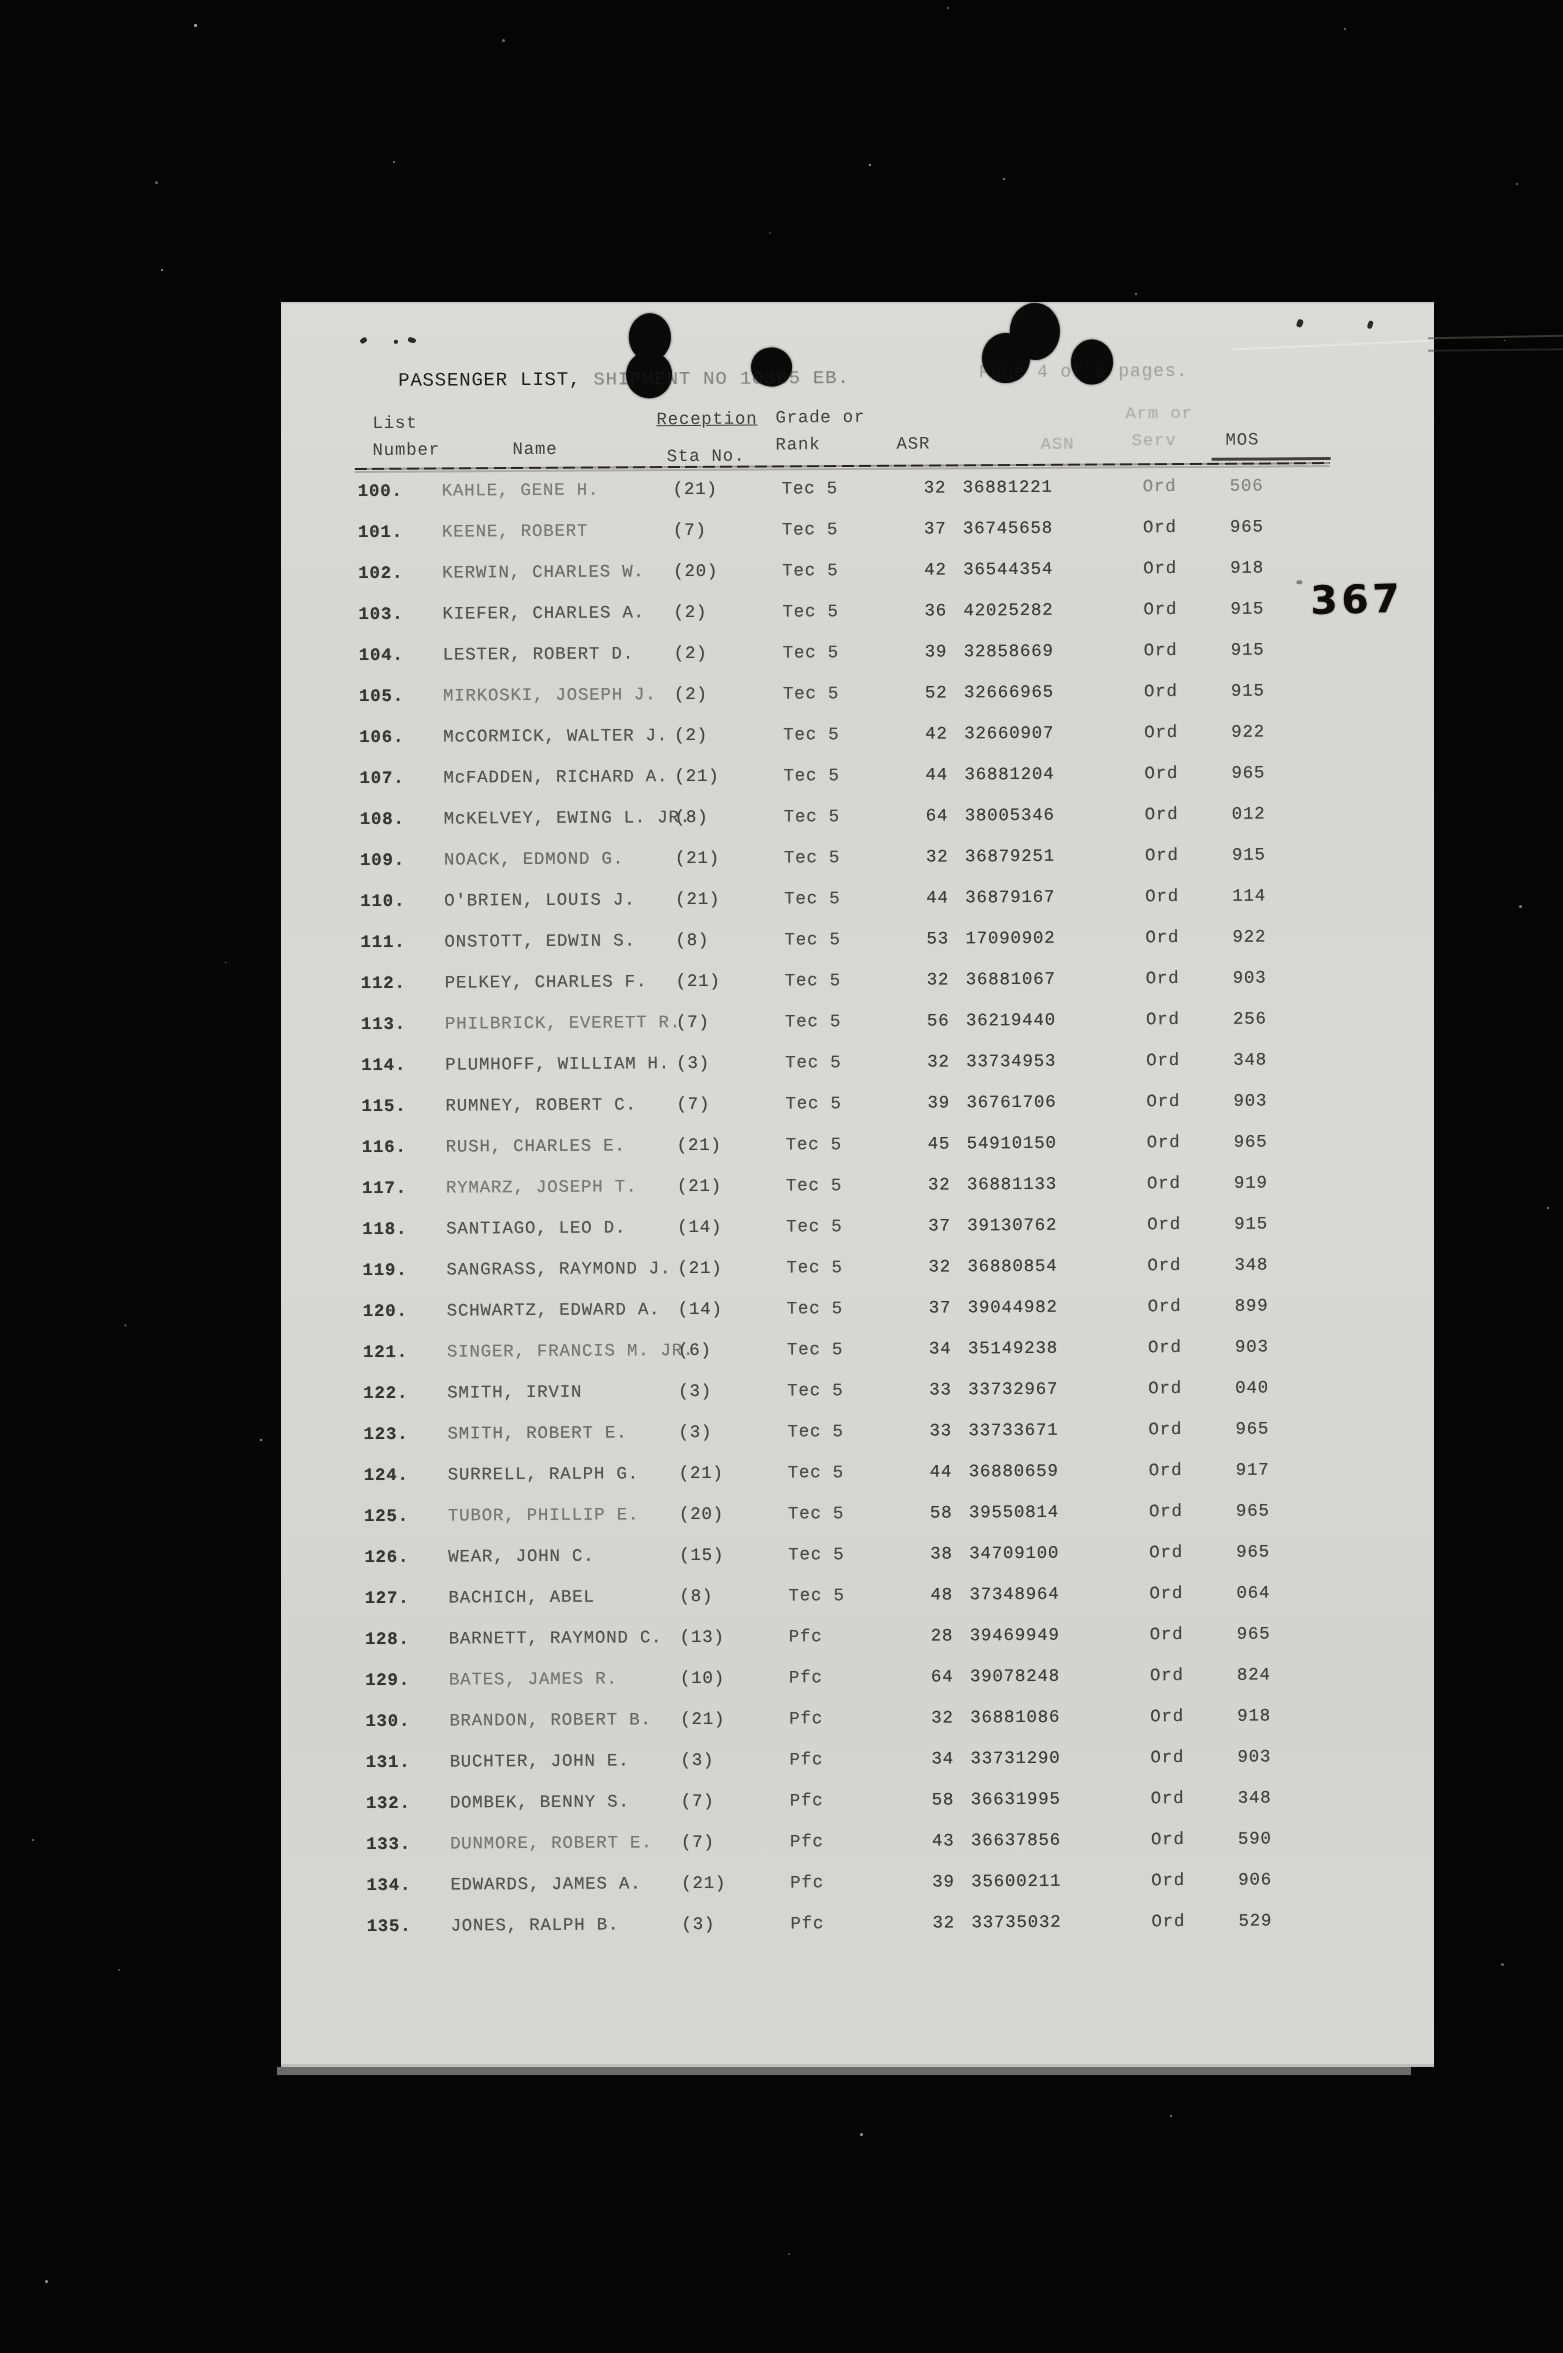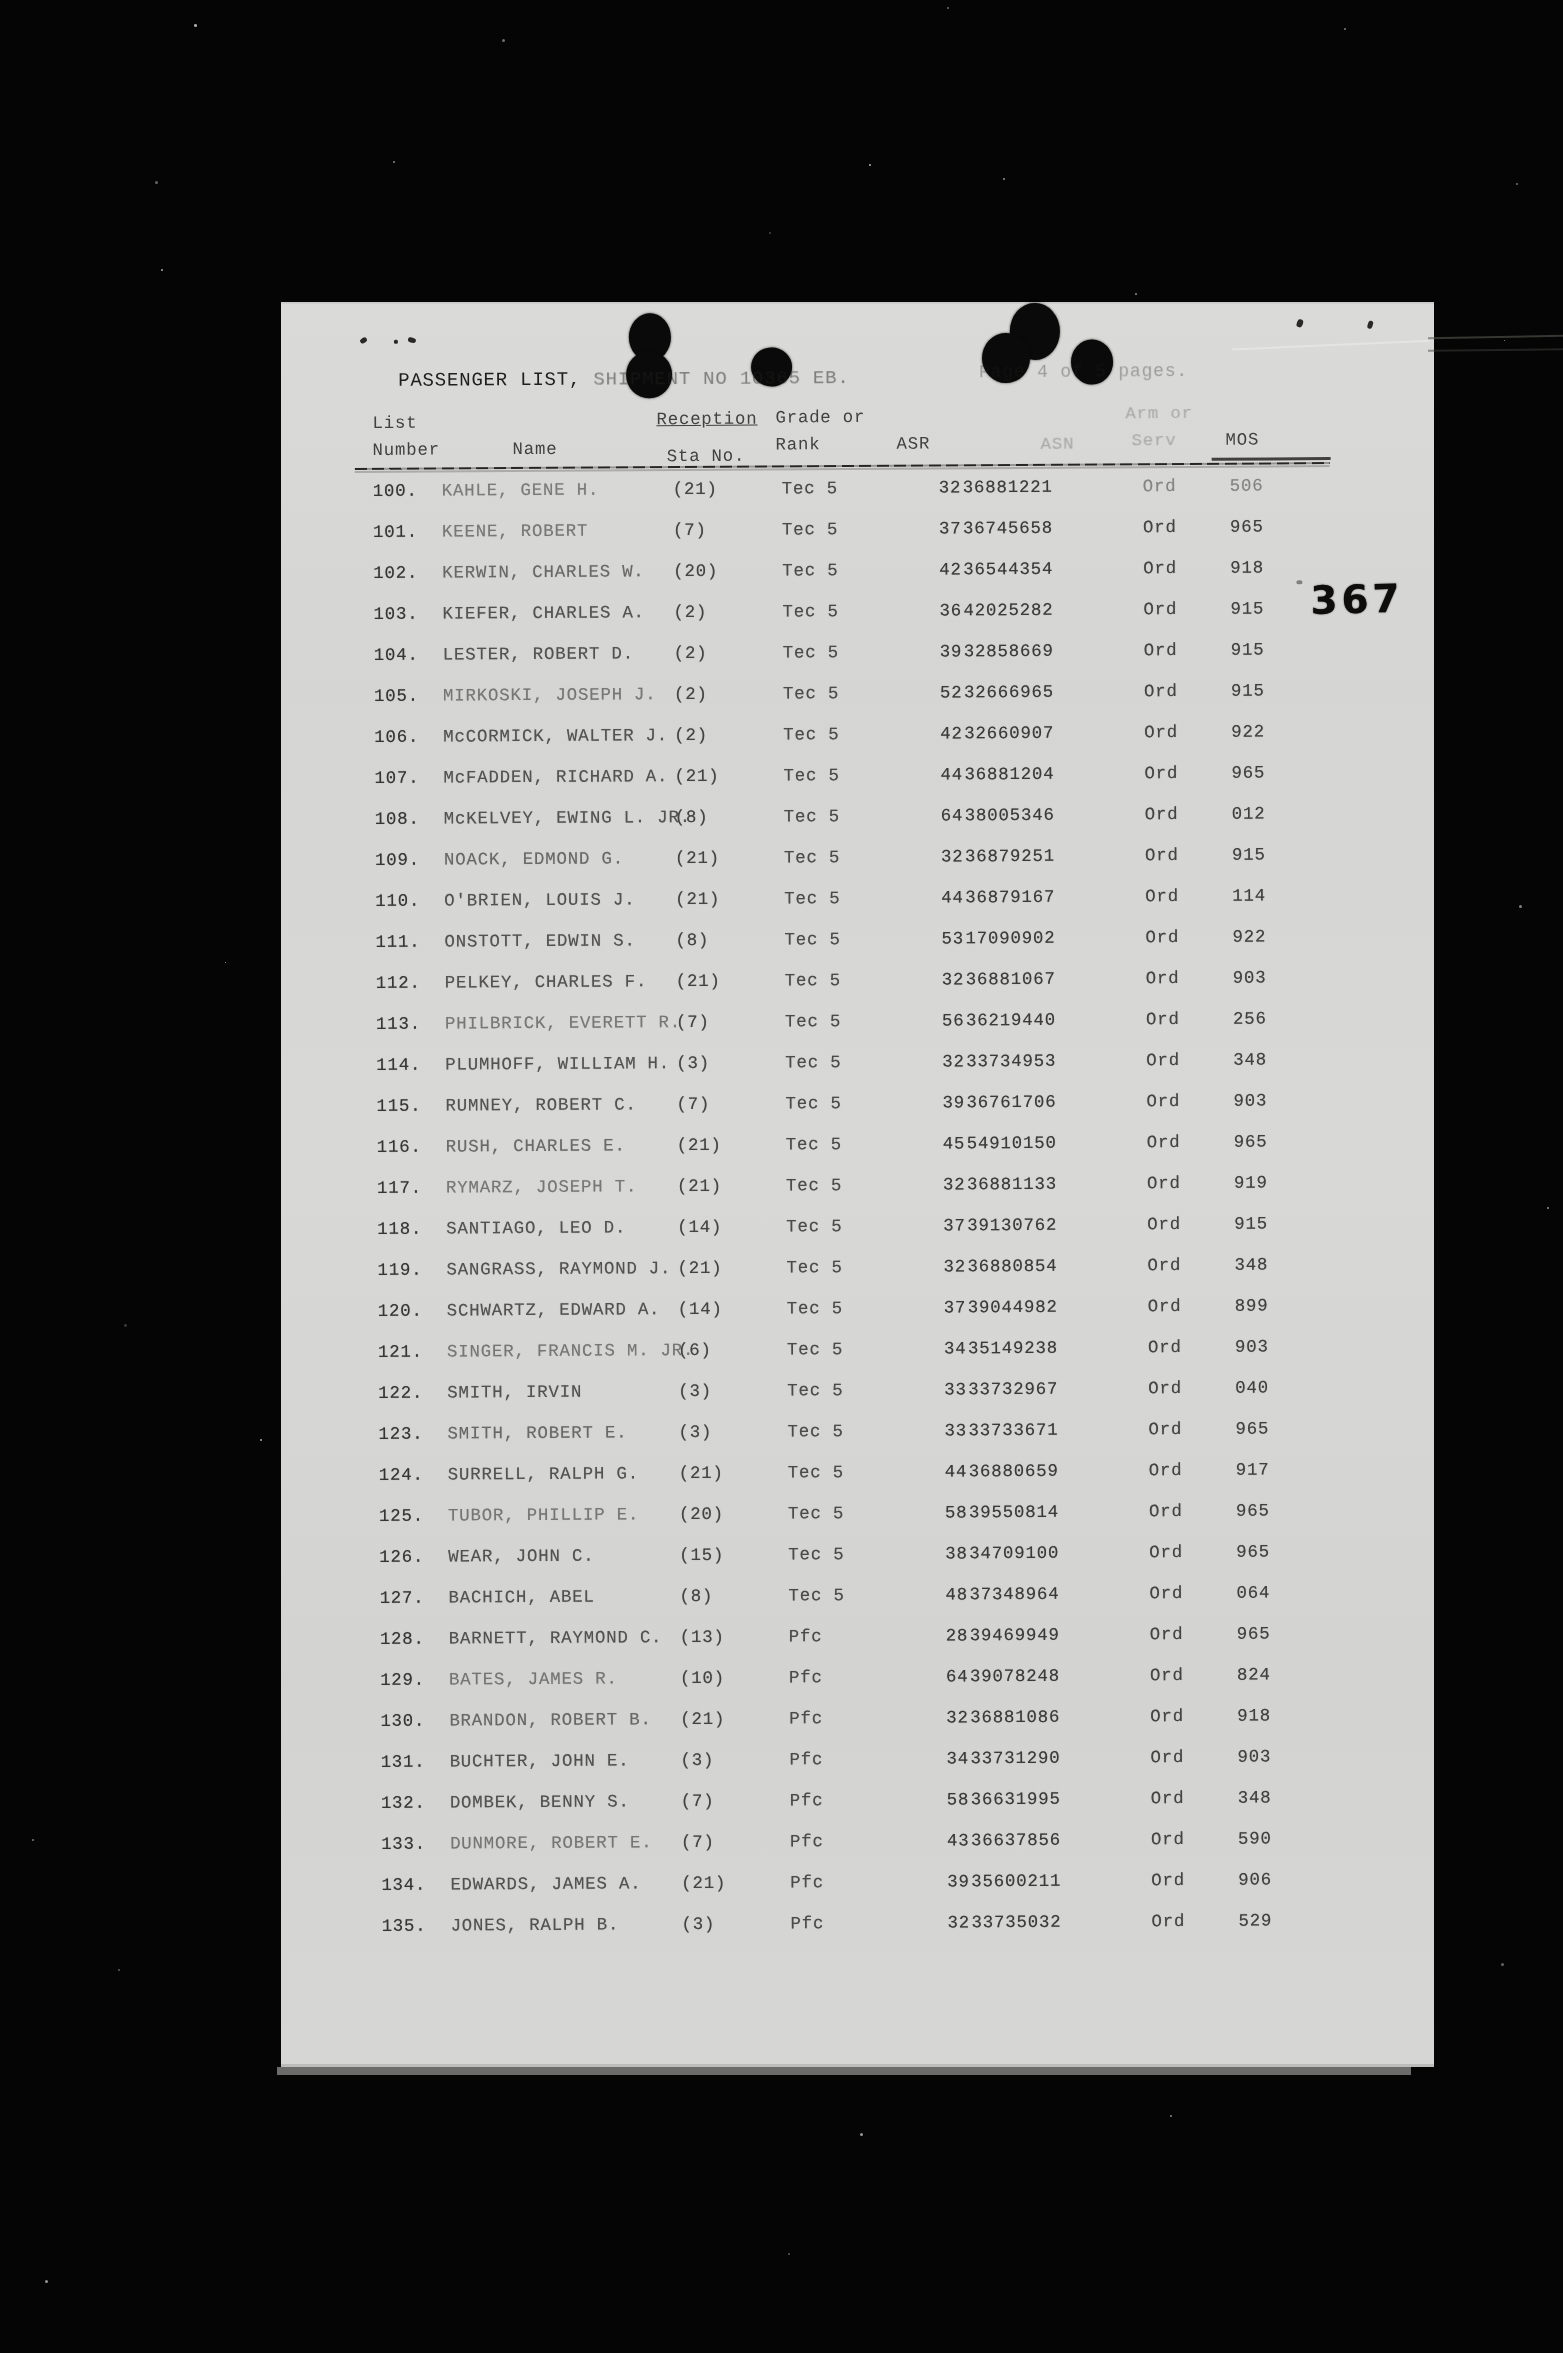--- a/index.html
+++ b/index.html
@@ -41,25 +41,25 @@
   .hdr{position:absolute;font-size:17.4px;letter-spacing:0.8px;white-space:nowrap;opacity:.82;}
   .ghost{opacity:.27;filter:blur(0.4px);}
   #rule-main{position:absolute;left:77px;top:163px;width:975px;height:2.3px;
     background:repeating-linear-gradient(90deg,#262523 0 12px,rgba(38,37,35,.38) 12px 17.4px);
     box-shadow:0 3px 0 rgba(38,37,35,.25);}
   #rule-mos{position:absolute;left:934px;top:158px;width:119px;height:3px;background:#1b1a18;opacity:.8;}
 
   #rows{position:absolute;left:0;top:166px;width:100%;}
   .row{position:relative;height:41px;font-size:17.4px;letter-spacing:0.8px;white-space:nowrap;}
   .row .c{position:absolute;top:10.6px;line-height:19.6px;text-shadow:0 0 0.8px rgba(33,32,30,.55);}
-  .c-num{left:95px;opacity:.88;}
+  .c-num{left:80px;opacity:.88;font-weight:bold;}
   .c-name{left:164px;opacity:.72;}
   .c-sta{left:395px;opacity:.8;}
   .c-rank{left:504px;opacity:.76;}
-  .c-asr{left:661px;opacity:.85;}
+  .c-asr{left:646px;opacity:.85;}
   .c-serial{left:685px;opacity:.85;}
   .c-arm{left:865px;opacity:.8;}
   .c-mos{left:952px;opacity:.82;}
   .row:nth-child(4n+2) .c-name{opacity:.52;}
   .row:nth-child(7n+3) .c-name{opacity:.6;}
   .row:nth-child(1) .c-name{opacity:.5;}
   .row:nth-child(1) .c-arm,.row:nth-child(1) .c-mos{opacity:.45;}
 
   #stamp{
     position:absolute;left:1032px;top:278px;

